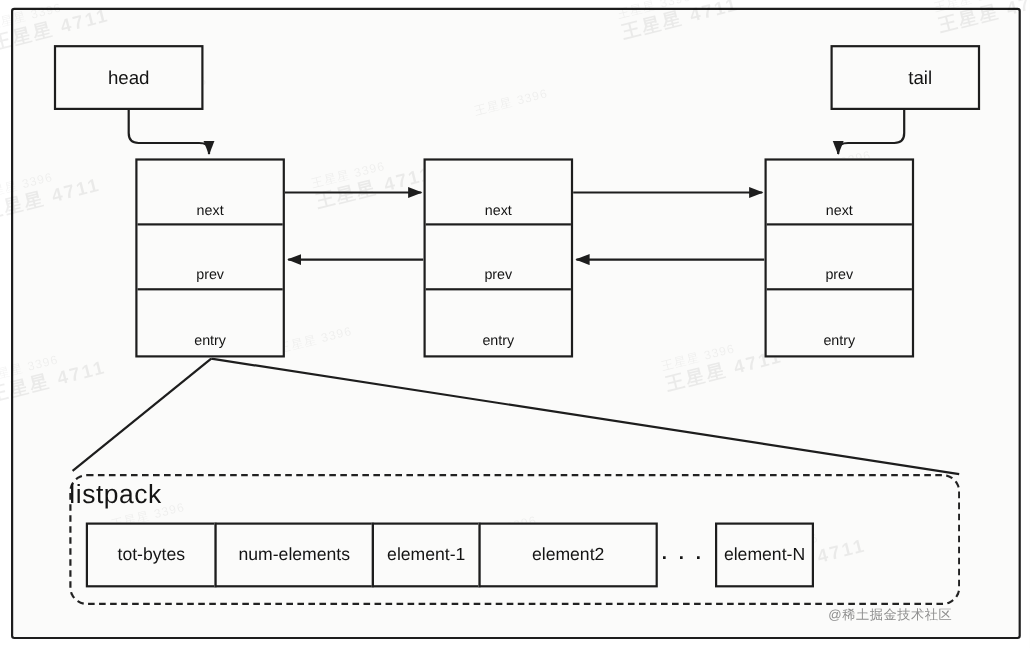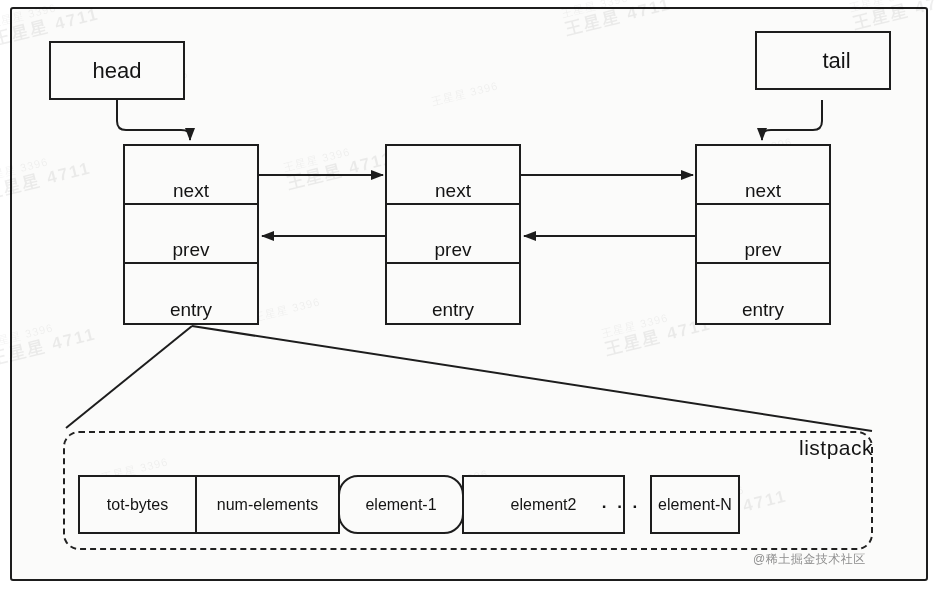--- a/index.html
+++ b/index.html
@@ -24,57 +24,57 @@
     text-align:left;
   }
   .wm .wm-small{display:block;font-size:11px;color:rgba(0,0,0,0.05);letter-spacing:1px;}
   .wm .wm-large{display:block;font-size:17px;color:rgba(0,0,0,0.065);letter-spacing:2px;font-weight:700;}
   
   svg.links{position:absolute;left:0;top:0;z-index:2;}
   
   .box{
     position:absolute;border:2px solid var(--line);background:var(--bg);
     display:flex;align-items:center;justify-content:center;
-    font-size:22px;z-index:3;
+    font-size:17px;z-index:3;
   }
   .endpoint{width:136px;height:59px;}
   #head-box{left:49px;top:41px;}
-  #tail-box{left:755px;top:31px;padding-left:27px;}
+  #tail-box{left:755px;top:41px;padding-left:27px;}
   
   .node{
     position:absolute;top:144px;width:136px;height:181px;
     border:2px solid var(--line);background:var(--bg);
     display:grid;grid-template-rows:1fr 1fr 1fr;z-index:3;
   }
   #node-1{left:123px;} #node-2{left:385px;} #node-3{left:695px;}
   .node .cell{
-    display:flex;align-items:center;justify-content:center;font-size:19px;margin-top:32px;
+    display:flex;align-items:center;justify-content:center;font-size:13px;margin-top:32px;
   }
   .node .cell:not(:last-child){border-bottom:2px solid var(--line);}
   
   .listpack{
     position:absolute;left:63px;top:431px;width:810px;height:119px;
     border:2px dashed #222;border-radius:16px;background:transparent;z-index:2;
   }
   .listpack-title{
-    position:absolute;left:63px;top:436px;width:810px;text-align:right;
-    font-size:21px;letter-spacing:0.5px;z-index:3;
+    position:absolute;left:63px;top:436px;width:810px;text-align:left;
+    font-size:24px;letter-spacing:0.5px;z-index:3;
   }
   .lp-row{position:absolute;top:475px;display:flex;z-index:3;}
   #lp-row-main{left:78px;justify-content:center;}
   #lp-row-tail{left:650px;}
   .lp-cell{
     height:59px;border:2px solid var(--line);background:var(--bg);
     display:flex;align-items:center;justify-content:center;
     font-size:16px;text-align:center;line-height:1.25;padding:0 4px;
   }
   .lp-cell + .lp-cell{margin-left:-2px;}
   #lp-row-main .lp-cell:nth-child(1){width:119px;}
   #lp-row-main .lp-cell:nth-child(2){width:145px;}
-  #lp-row-main .lp-cell:nth-child(3){width:126px;border-radius:20px;}
+  #lp-row-main .lp-cell:nth-child(3){width:99px;}
   #lp-row-main .lp-cell:nth-child(4){width:163px;}
   #lp-row-tail .lp-cell:nth-child(1){width:90px;}
   #lp-row-tail .lp-cell:nth-child(2){width:103px;}
   .lp-ellipsis{
     position:absolute;left:592px;top:493px;width:58px;text-align:center;
     font-size:17px;font-weight:700;letter-spacing:3px;z-index:3;
   }
   
   .juejin{
     position:absolute;left:753px;top:551px;z-index:4;

